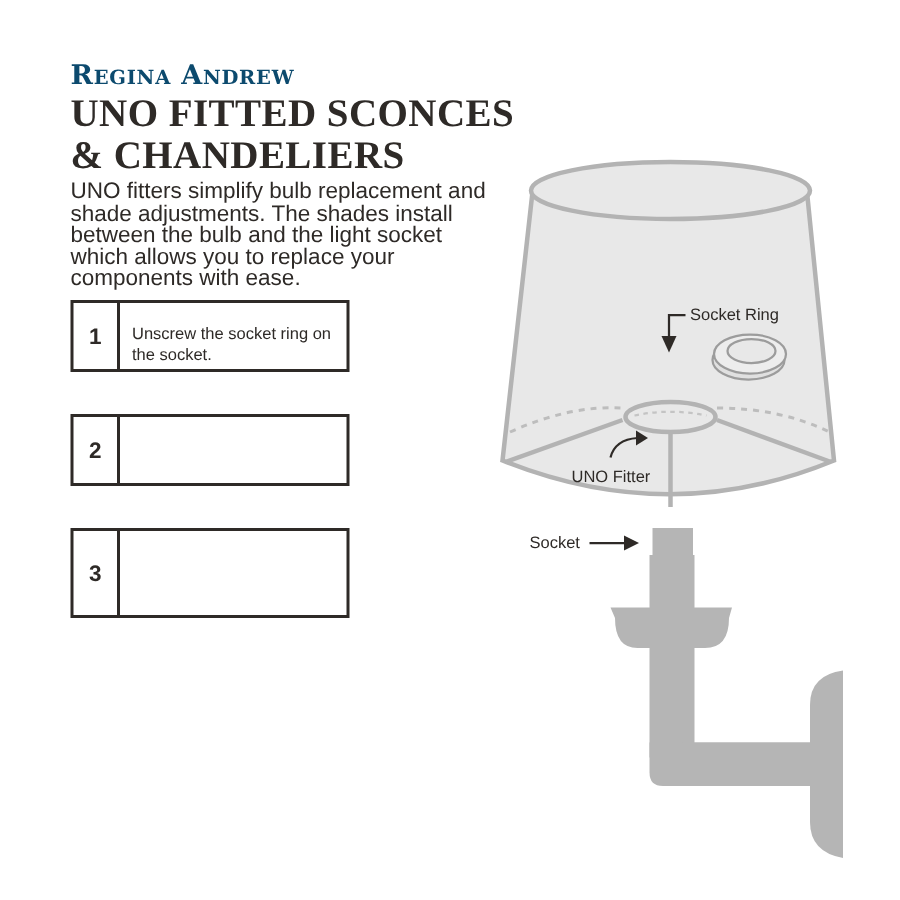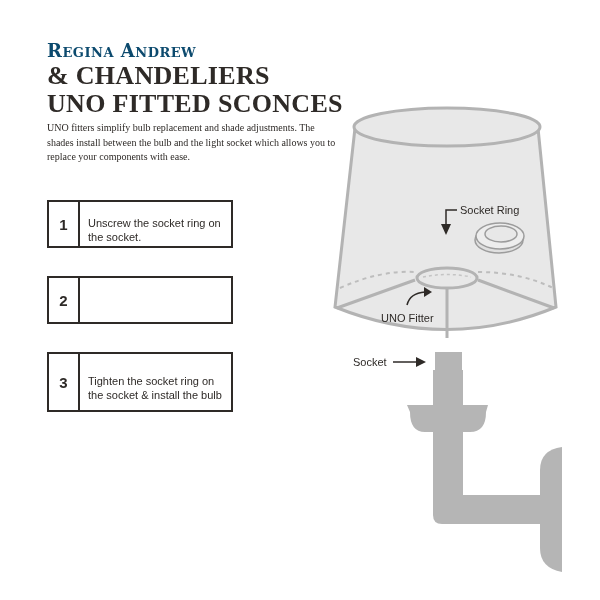--- a/index.html
+++ b/index.html
@@ -1,45 +1,44 @@
 <!DOCTYPE html>
 <html><head>
   <meta charset="utf-8">
   <style>
     html, body { margin: 0; padding: 0; background: #ffffff; }
     body { width: 600px; height: 600px; position: relative; overflow: hidden; color: #2e2a27; }
     .brand { position: absolute; left: 47px; top: 40px; font-family: "DejaVu Serif", serif; font-size: 18px; font-variant: small-caps; letter-spacing: 0.5px; color: #0c4a6e; font-weight: bold; }
     .title { position: absolute; left: 47px; top: 62px; font-family: "Liberation Serif", serif; font-weight: bold; font-size: 26px; line-height: 28px; color: #2e2a27; letter-spacing: 0.3px; }
-    .intro { position: absolute; left: 47px; top: 121px; width: 290px; font-family: Liberation Serif, serif; font-size: 10px; line-height: 14.5px; color: #2e2a27; }
+    .intro { position: absolute; left: 47px; top: 121px; width: 290px; font-family: Liberation Sans, sans-serif; font-size: 15px; line-height: 14.5px; color: #2e2a27; }
     .step { position: absolute; left: 47px; width: 186px; border: 2px solid #2e2a27; display: flex; box-sizing: border-box; background: #fff; }
     .step .num { width: 29px; border-right: 2px solid #2e2a27; display: flex; align-items: center; justify-content: center; font-family: "Liberation Sans", sans-serif; font-weight: bold; font-size: 15px; color: #2e2a27; }
     .step .txt { flex: 1; padding: 8px 8px 8px 8px; font-family: "Liberation Sans", sans-serif; font-size: 11px; line-height: 14px; color: #2e2a27; display: flex; align-items: center; margin-top: 12px; }
     .lbl { position: absolute; font-family: "Liberation Sans", sans-serif; font-size: 11px; color: #2e2a27; white-space: nowrap; }
     svg.illus { position: absolute; left: 0; top: 0; }
   </style>
 </head>
 <body>
 
 <div class="brand">Regina Andrew</div>
 <div class="title">
+  <div>UNO FITTED SCONCES</div>
   <div>&amp; CHANDELIERS</div>
-  <div>UNO FITTED SCONCES</div>
 </div>
 <div class="intro">UNO fitters simplify bulb replacement and shade adjustments. The shades install between the bulb and the light socket which allows you to replace your components with ease.</div>
 
 <div class="step" style="top:200px;height:48px;">
   <div class="num">1</div>
   <div class="txt">Unscrew the socket ring on the socket.</div>
 </div>
 <div class="step" style="top:276px;height:48px;">
   <div class="num">2</div>
 </div>
 <div class="step" style="top:352px;height:60px;">
   <div class="num">3</div>
-  <div class="txt">Tighten the socket ring on the socket &amp; install the bulb</div>
 </div>
 
 <svg class="illus" width="600" height="600" viewBox="0 0 600 600">
 
   <g fill="#b5b5b5">
 
     <rect x="435" y="352" width="27" height="20"></rect>
     <rect x="433" y="370" width="30" height="36"></rect>
 
     <path d="M407 405 L488 405 L486 412 Q486 432 470 432 L425 432 Q410 432 410 412 Z"></path>

